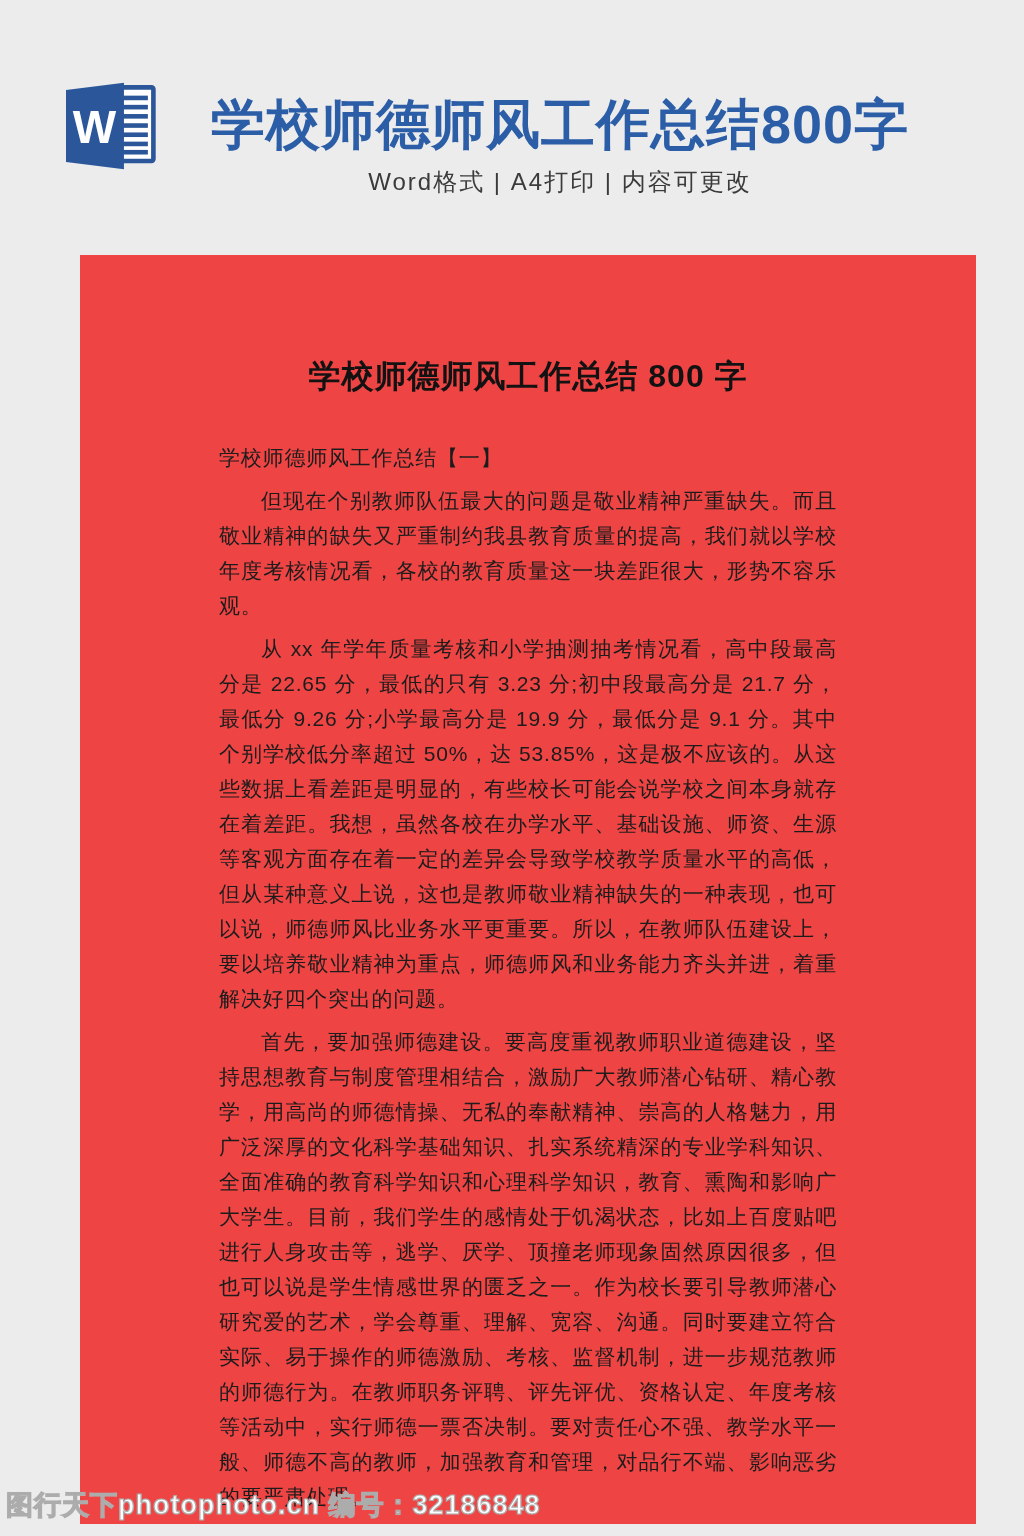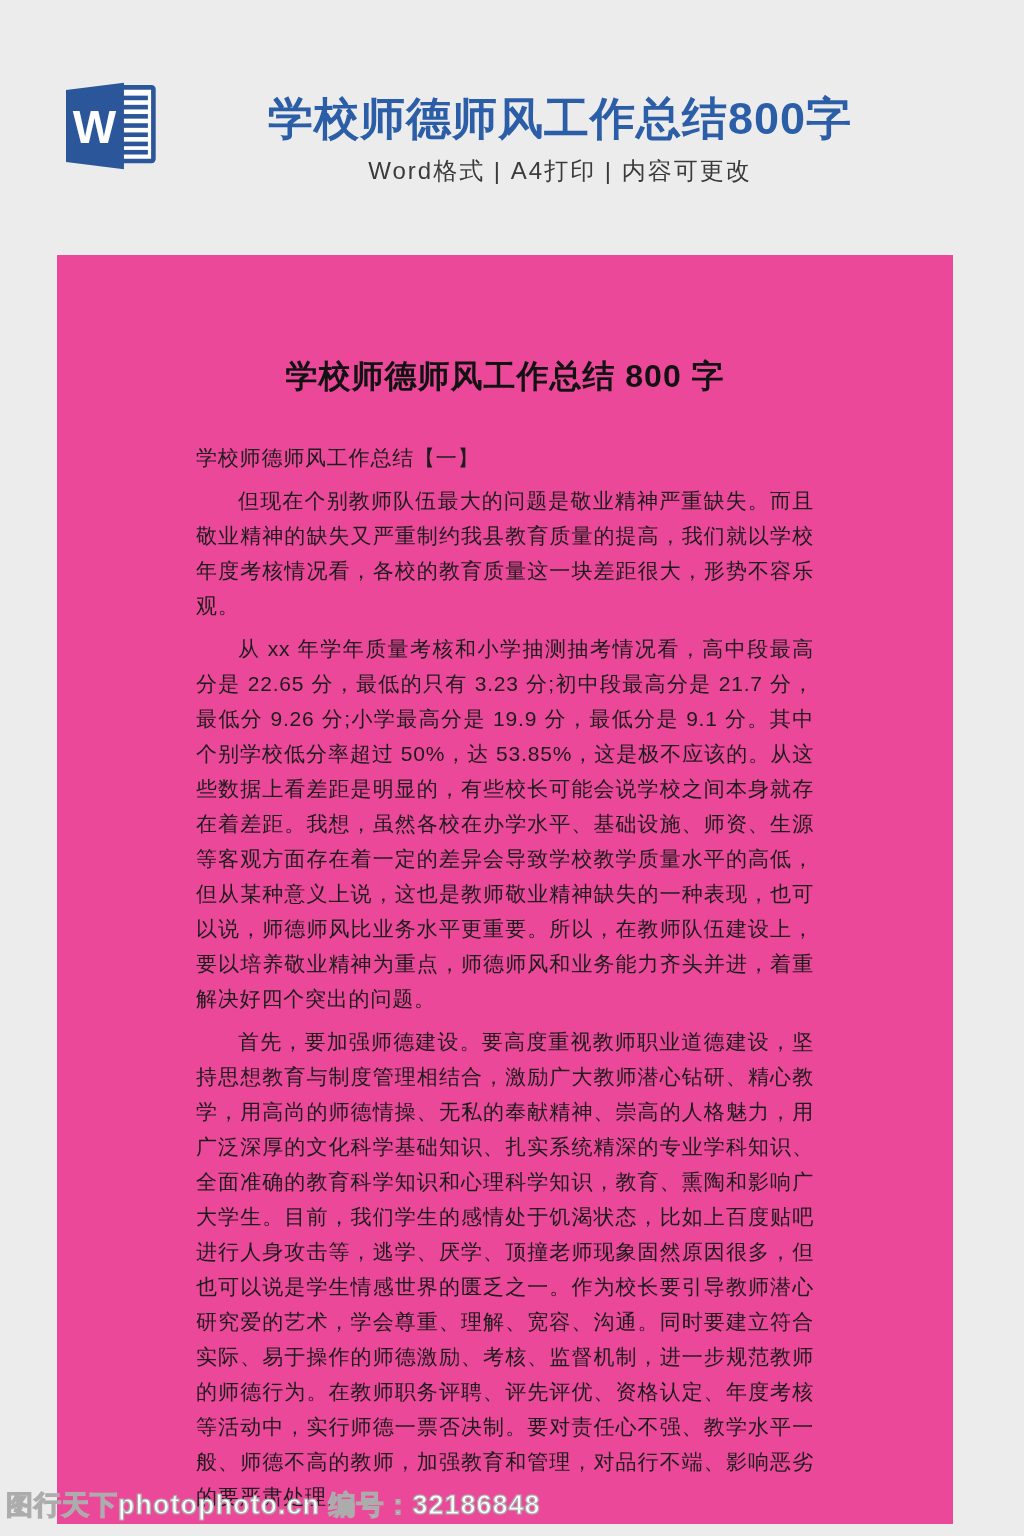--- a/index.html
+++ b/index.html
@@ -8,30 +8,30 @@
     width:1024px;height:1536px;
     background:#ECECEC;
     overflow:hidden;
     font-family:"Liberation Sans","DejaVu Sans",sans-serif;
   }
   
   .header{position:absolute;top:0;left:0;right:0;height:255px;}
   .word-icon{position:absolute;left:66px;top:80px;width:92px;height:92px;}
   .header-text{position:absolute;left:96px;right:0;top:92px;text-align:center;}
   .header-title{
-    font-size:45px;font-weight:bold;letter-spacing:1px;
+    font-size:54px;font-weight:bold;letter-spacing:1px;
     color:#2B5EA7;line-height:1.2;
   }
   .header-subtitle{
     margin-top:9px;font-size:24px;color:#3B3B3B;letter-spacing:2px;
   }
   
   .doc-page{
-    position:absolute;left:57px;top:255px;width:896px;height:1269px;
-    background:#ec4899;box-sizing:border-box;
+    position:absolute;left:80px;top:255px;width:896px;height:1269px;
+    background:#ef4444;box-sizing:border-box;
     padding:100px 131px 0 131px;
   }
   .doc-title{
     margin:0 0 42px 0;
     font-size:32px;font-weight:bold;color:#121212;
     text-align:center;letter-spacing:1px;line-height:1.35;
   }
   .doc-page p{
     margin:8px;
     font-size:21px;line-height:35px;letter-spacing:0.8px;

